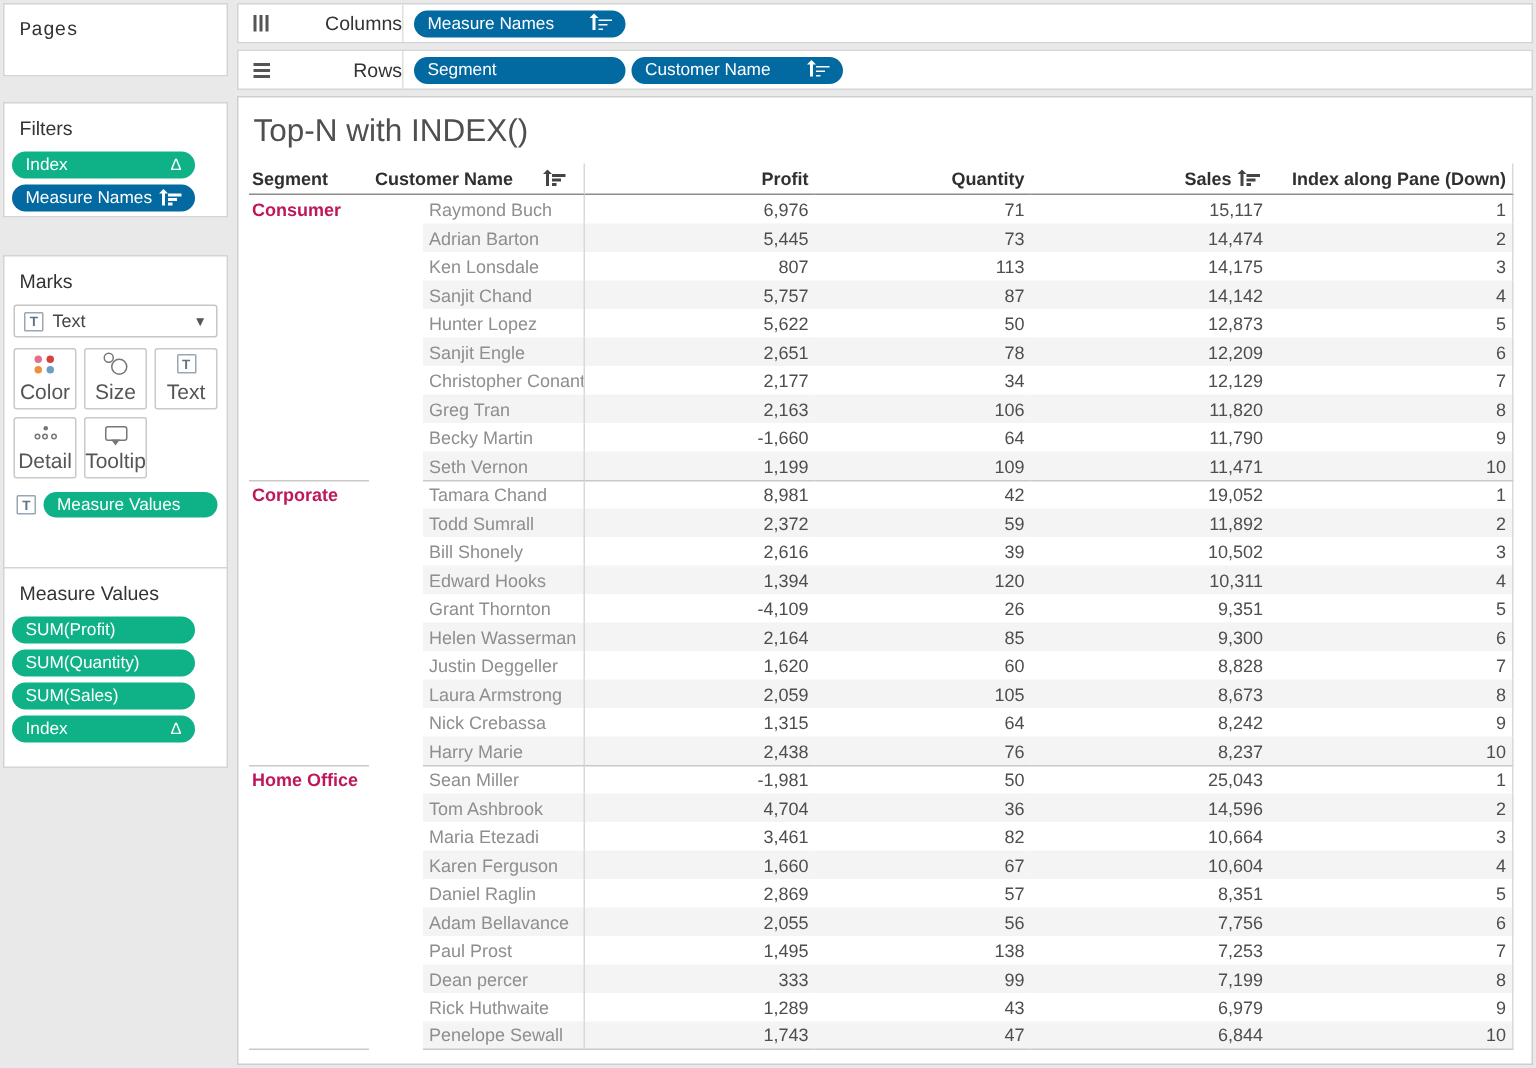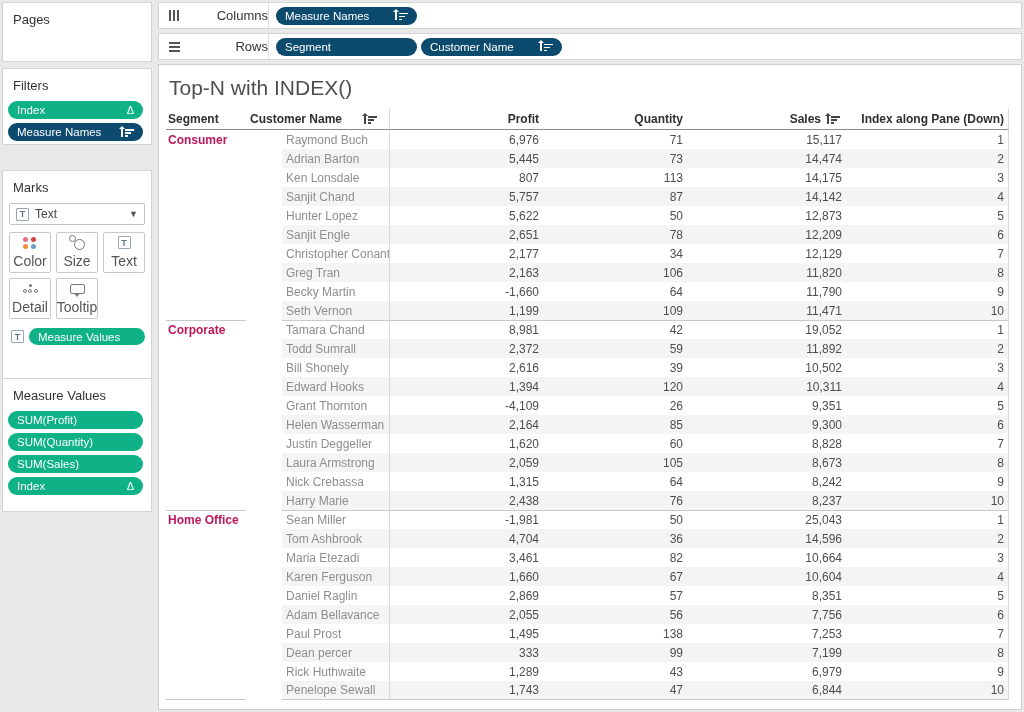--- a/index.html
+++ b/index.html
@@ -12,36 +12,36 @@
     color:#333;
   }
   .card {
     position:absolute;
     background:#fff;
     border:1px solid #d4d4d4;
   }
   .panel-title { font-size:13px; color:#333; padding:9px 0 0 10px; }
 
   
-  #pages-panel   { left:2px; top:2px;   width:150px; height:60px; }
+  #pages-panel   { left:2px; top:2px;   width:150px; height:49px;font-family:Liberation Mono, monospace; }
   #filters-panel { left:2px; top:68px;  width:150px; height:77px; }
   #marks-panel   { left:2px; top:170px; width:150px; height:248px; }
   #mvalues-panel { left:2px; top:378px; width:150px; height:134px; }
 
   .pill {
     height:18px; border-radius:9px;
     display:flex; align-items:center;
     padding:0 9px; font-size:11.5px; color:#fff;
     white-space:nowrap; cursor:default;
   }
   .pill.green { background:#0fb287; }
-  .pill.blue  { background:#0c4a6e; }
+  .pill.blue  { background:#0369a1; }
   .pill .spacer { flex:1; }
   .pill .pill-ic { font-size:11px; color:#fff; line-height:1; }
-  .pill-stack { display:flex; flex-direction:column; gap:4px; padding:8px 8px 0 5px; }
+  .pill-stack { display:flex; flex-direction:column; gap:4px; padding:8px 21px 0 5px; }
   .pill-stack .pill { width:100%; }
 
   
   .sort-ic { display:inline-flex; align-items:flex-end; gap:2px; }
   .sort-ic .arrow { width:2px; height:9px; background:currentColor; position:relative; }
   .sort-ic .arrow:before {
     content:""; position:absolute; top:-2px; left:-2px;
     border-left:3px solid transparent; border-right:3px solid transparent;
     border-bottom:3px solid currentColor;
   }

